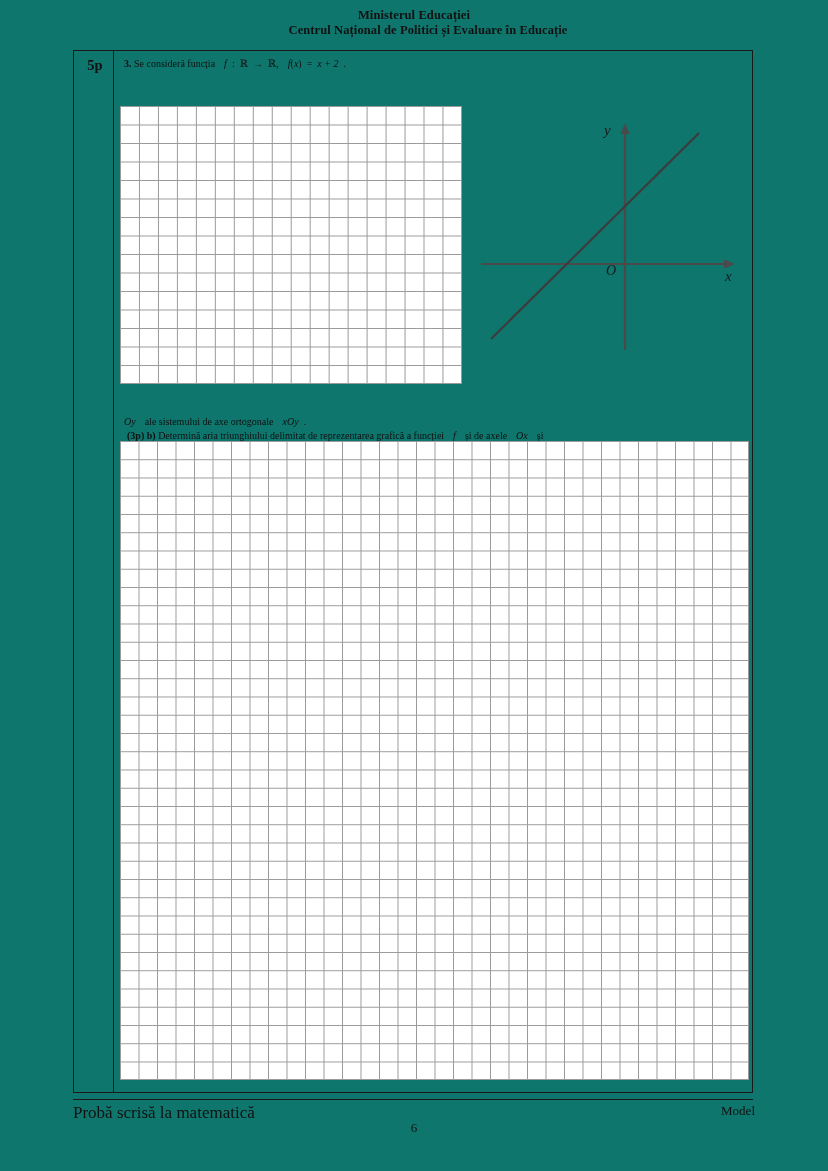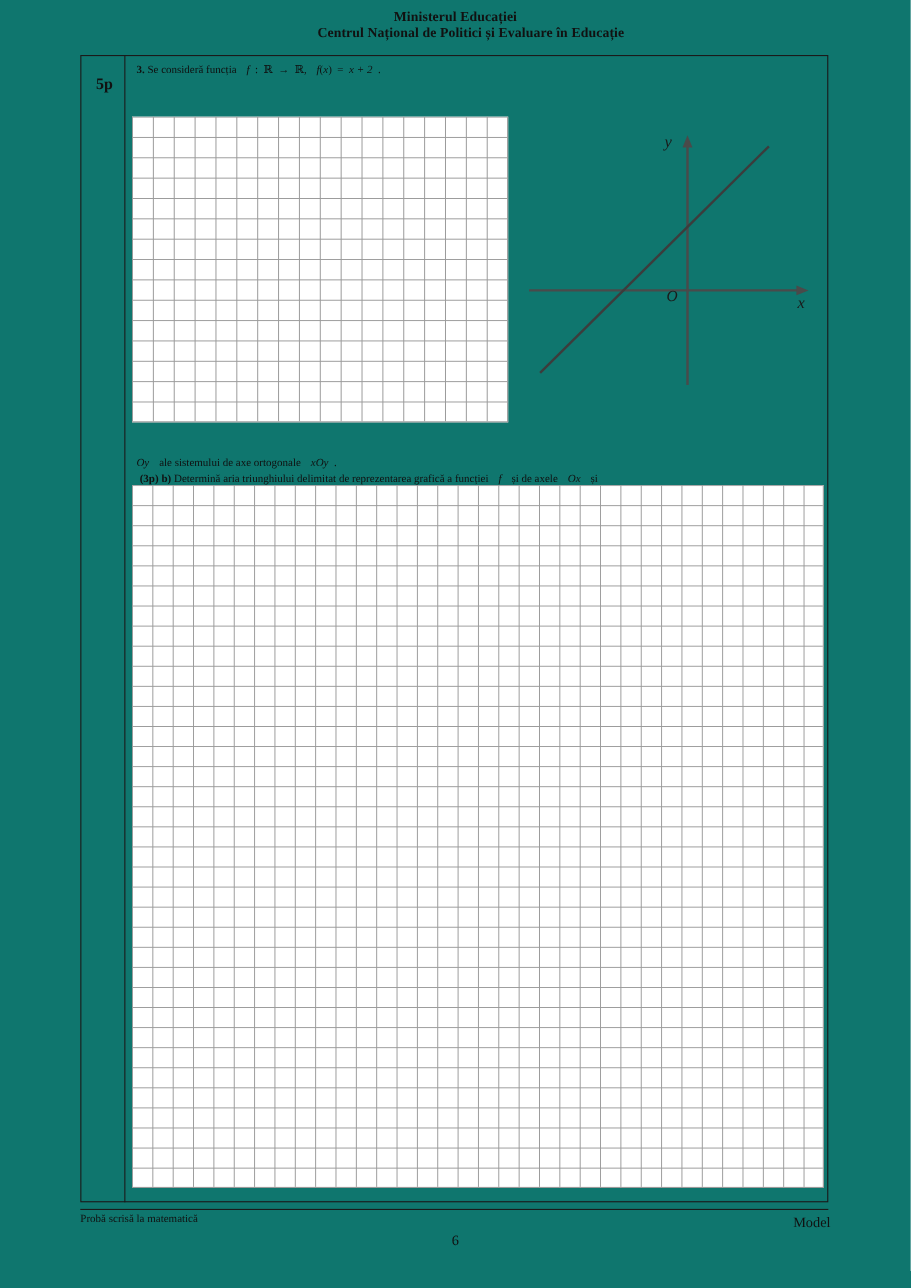--- a/index.html
+++ b/index.html
@@ -55,21 +55,20 @@
 
   
   .points {
     position: absolute;
     left: 79px;
     top: 57px;
     width: 32px;
     text-align: center;
     font-size: 14.5px;
     font-weight: bold;
-    margin-top: 12px;
   }
 
   
   .txt {
     position: absolute;
     font-size: 10px;
     line-height: 20px;
     color: #101010;
   }
   .b { font-weight: bold; }
@@ -140,21 +139,21 @@
     left: 73px;
     top: 1099px;
     width: 680px;
     height: 0;
     border-top: 1.4px solid #1a1a1a;
   }
   .foot-left {
     position: absolute;
     left: 73px;
     top: 1103px;
-    font-size: 10px;
+    font-size: 17px;
   }
   .foot-right {
     position: absolute;
     right: 73px;
     top: 1103px;
     font-size: 13px;
   }
   .foot-page {
     position: absolute;
     left: 0;

